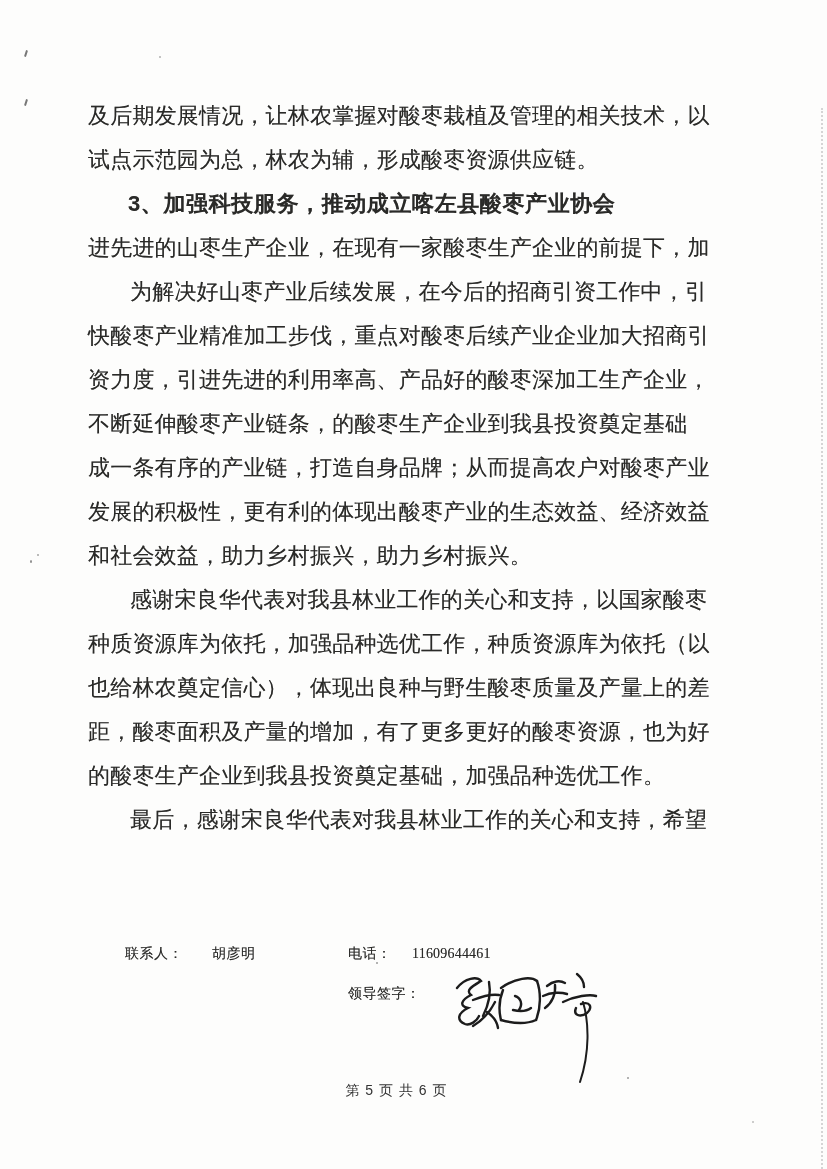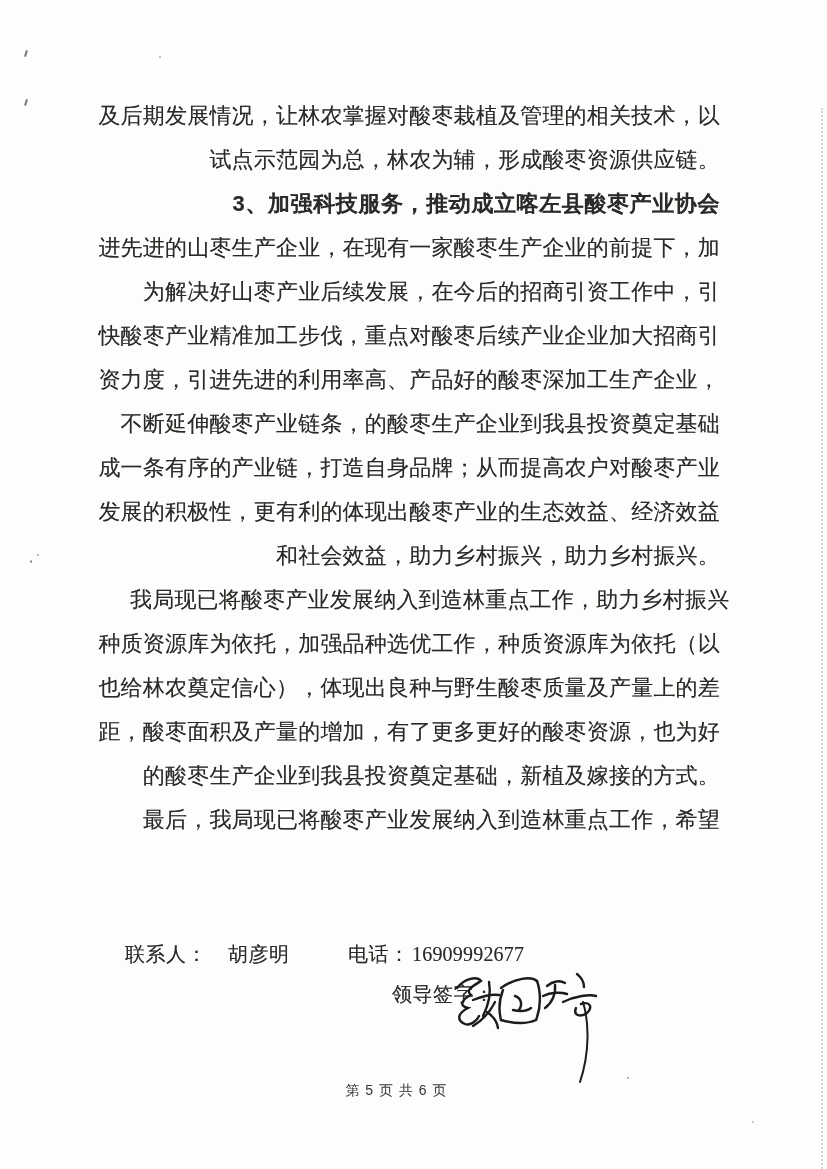--- a/index.html
+++ b/index.html
@@ -15,34 +15,33 @@
   
   .body-text{
     position:absolute;
     left:88px;top:94px;width:632px;
   }
   .line{
     height:44px;line-height:44px;
     font-size:22px;letter-spacing:0.2px;
     white-space:nowrap;
     text-shadow:0 0 0.5px rgba(40,40,40,0.45);
-    text-align:right;
   }
   .line.indent{padding-left:42px;}
   .line.heading{
     padding-left:40px;
     font-weight:bold;
     font-family:"Liberation Sans", sans-serif;
     letter-spacing:0.6px;
   }
   
   .meta-span{
     position:absolute;
     height:44px;line-height:44px;
-    font-size:20px;letter-spacing:0.5px;
+    font-size:14px;letter-spacing:0.5px;
     white-space:nowrap;
     text-shadow:0 0 0.5px rgba(40,40,40,0.45);
   }
   .phone-number{letter-spacing:0.2px;}
   .signature-svg{position:absolute;left:443px;top:958px;}
   
   .footer{
     position:absolute;top:1082px;left:0;width:100%;
     text-align:center;
     transform:translateX(-17px);
@@ -71,34 +70,34 @@
       <div class="line ">试点示范园为总，林农为辅，形成酸枣资源供应链。</div>
       <div class="line heading">3、加强科技服务，推动成立喀左县酸枣产业协会</div>
       <div class="line ">进先进的山枣生产企业，在现有一家酸枣生产企业的前提下，加</div>
       <div class="line indent">为解决好山枣产业后续发展，在今后的招商引资工作中，引</div>
       <div class="line ">快酸枣产业精准加工步伐，重点对酸枣后续产业企业加大招商引</div>
       <div class="line ">资力度，引进先进的利用率高、产品好的酸枣深加工生产企业，</div>
       <div class="line ">不断延伸酸枣产业链条，的酸枣生产企业到我县投资奠定基础</div>
       <div class="line ">成一条有序的产业链，打造自身品牌；从而提高农户对酸枣产业</div>
       <div class="line ">发展的积极性，更有利的体现出酸枣产业的生态效益、经济效益</div>
       <div class="line ">和社会效益，助力乡村振兴，助力乡村振兴。</div>
-      <div class="line indent">我局现已将酸枣产业发展纳入到造林重点工作，助力乡村振兴</div>
+      <div class="line indent">感谢宋良华代表对我县林业工作的关心和支持，以国家酸枣</div>
       <div class="line ">种质资源库为依托，加强品种选优工作，种质资源库为依托（以</div>
       <div class="line ">也给林农奠定信心），体现出良种与野生酸枣质量及产量上的差</div>
       <div class="line ">距，酸枣面积及产量的增加，有了更多更好的酸枣资源，也为好</div>
-      <div class="line ">的酸枣生产企业到我县投资奠定基础，新植及嫁接的方式。</div>
-      <div class="line indent">最后，我局现已将酸枣产业发展纳入到造林重点工作，希望</div>
+      <div class="line ">的酸枣生产企业到我县投资奠定基础，加强品种选优工作。</div>
+      <div class="line indent">最后，感谢宋良华代表对我县林业工作的关心和支持，希望</div>
     </section>
 
   <span class="meta-span" style="left:125px;top:932px;">联系人：</span>
-  <span class="meta-span" style="left:228px;top:932px;">胡彦明</span>
+  <span class="meta-span" style="left:212px;top:932px;">胡彦明</span>
   <span class="meta-span" style="left:348px;top:932px;">电话：</span>
-  <span class="meta-span phone-number" style="left:412px;top:932px;">16909992677</span>
+  <span class="meta-span phone-number" style="left:412px;top:932px;">11609644461</span>
 
-  <span class="meta-span" style="left:348px;top:972px;margin-left:44px;">领导签字：</span>
+  <span class="meta-span" style="left:348px;top:972px;">领导签字：</span>
 
   <svg class="signature-svg" width="165" height="128" viewBox="0 0 165 128" fill="none" stroke="#1c1c1c" stroke-width="2.4" stroke-linecap="round">
 
     <path d="M14,30 C22,20 34,18 38,23 C30,28 22,32 28,37 C18,42 16,48 25,50 C15,55 13,62 22,66 C27,68 34,63 36,58"></path>
     <path d="M46,24 C48,34 46,46 40,58"></path>
     <path d="M30,42 C40,38 50,36 56,37"></path>
     <path d="M52,44 C47,54 40,62 30,68"></path>
     <path d="M44,54 C50,58 54,64 55,70"></path>
 
     <path d="M60,32 C56,42 56,54 58,62"></path>

